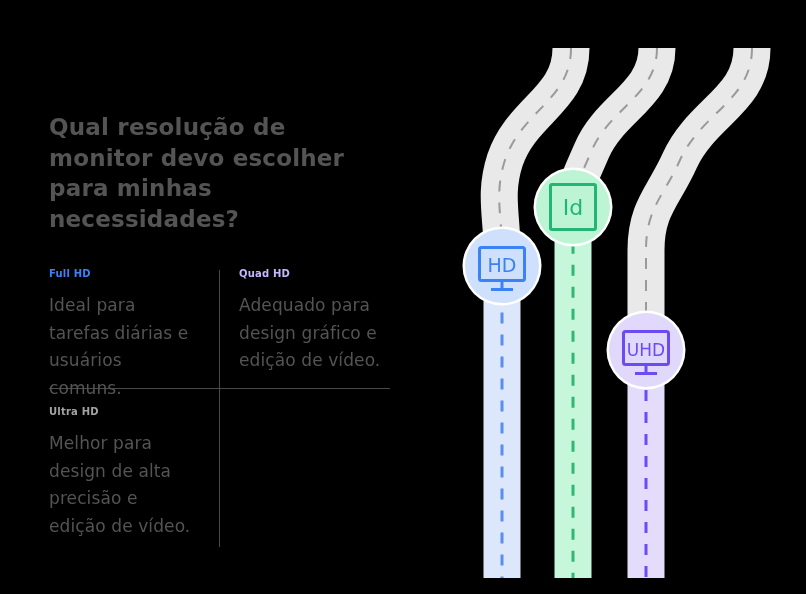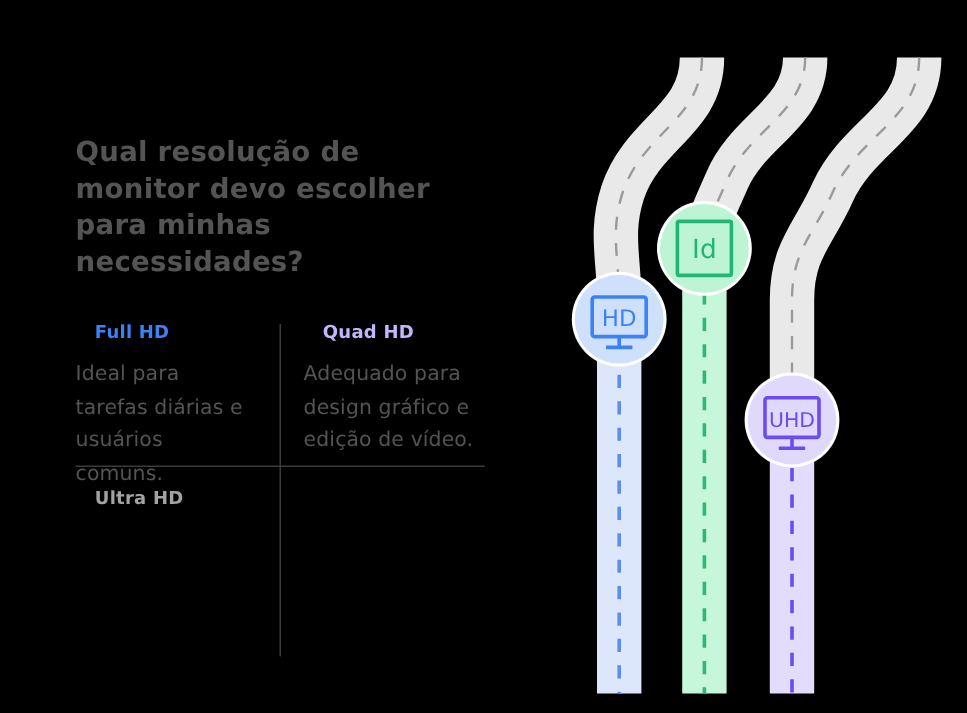--- a/index.html
+++ b/index.html
@@ -3,21 +3,21 @@
 <meta charset="utf-8">
 <style>
   html,body{margin:0;padding:0;}
   body{
     width:806px;height:594px;
     background:#000;
     font-family:"DejaVu Sans","Liberation Sans",sans-serif;
     overflow:hidden;
     position:relative;
   }
-  #stage{position:absolute;left:16px;top:0;width:729px;height:594px;}
+  #stage{position:absolute;left:2px;top:0;width:729px;height:594px;}
 
   
   .left-panel{
     position:absolute;left:47px;top:112px;width:345px;
   }
   .page-title{
     font-size:23px;
     font-weight:bold;
     line-height:1.33;
     color:#545454;
@@ -36,23 +36,23 @@
   .h-divider{
     position:absolute;left:0px;top:120px;width:341px;height:1px;
     background:#4a4a4a;
   }
   .card{position:absolute;width:148px;}
   .card-a{left:0px;top:0px;}
   .card-b{left:190px;top:0px;}
   .card-c{left:0px;top:138px;}
 
   .card-title{
-    font-size:15px;
+    font-size:10px;
     font-weight:bold;
-    margin:0 0 13px 16px;
+    margin:0 0 13px 0;
     letter-spacing:0.2px;
   }
   .card-body{
     font-size:17px;
     line-height:1.62;
     color:#545454;
     margin:0;
     letter-spacing:0.1px;
   }
 
@@ -80,20 +80,21 @@
       <p class="card-body">Ideal para tarefas diárias e usuários comuns.</p>
     </div>
 
     <div class="card card-b">
       <p class="card-title" id="t1" style="color: #c4b5fd;">Quad HD</p>
       <p class="card-body">Adequado para design gráfico e edição de vídeo.</p>
     </div>
 
     <div class="card card-c">
       <p class="card-title" id="t2" style="color: #a3a3a3;">Ultra HD</p>
+      <p class="card-body">Melhor para design de alta precisão e edição de vídeo.</p>
     </div>
   </div>
 
   <div class="graphic">
     <svg width="366" height="594" viewBox="440 0 366 594" xmlns="http://www.w3.org/2000/svg">
 
       <defs>
 
         <path id="p-blue" d="M 569 48
                  C 569 100, 520 110, 503 160

